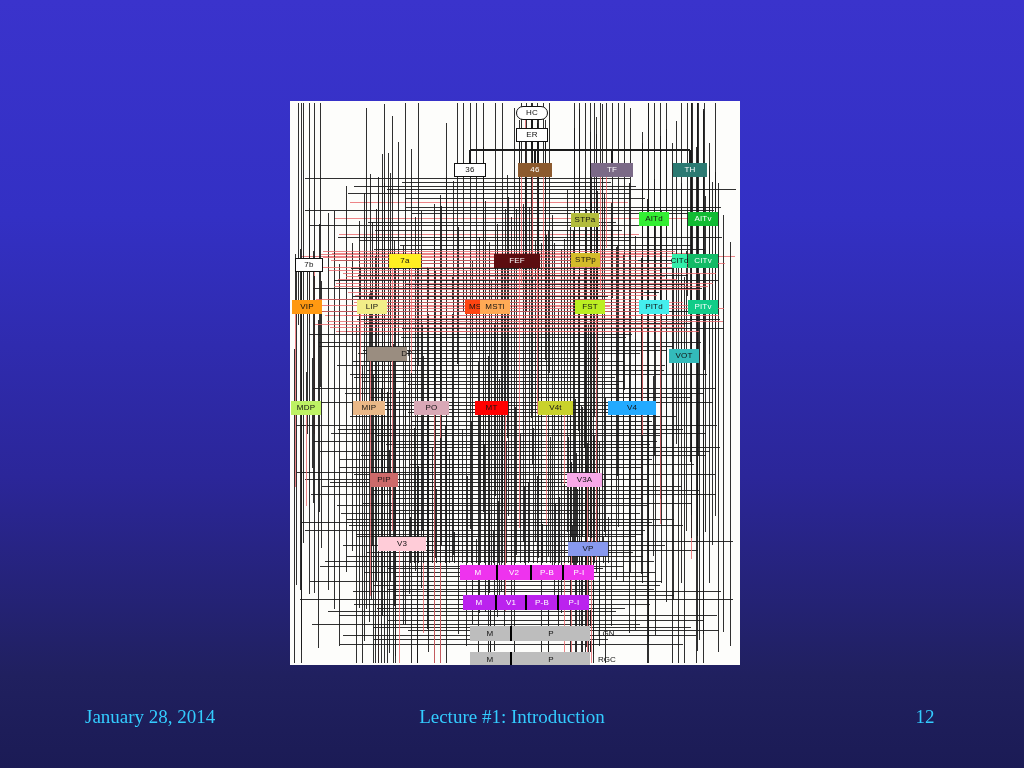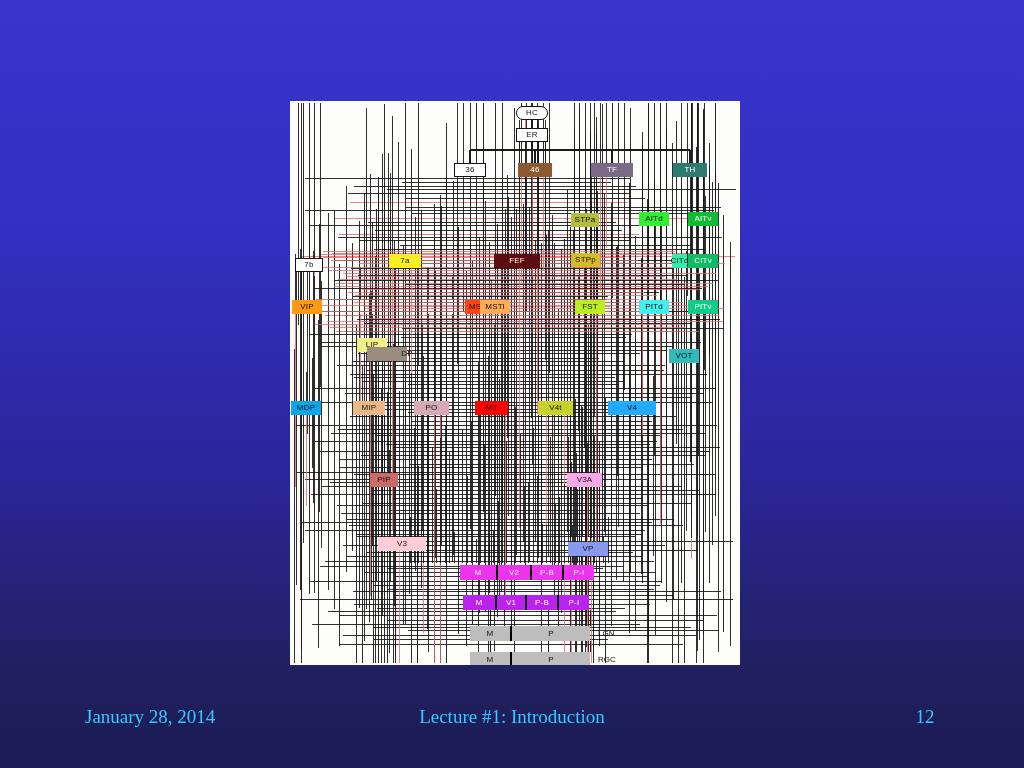--- a/index.html
+++ b/index.html
@@ -773,29 +773,29 @@
       <div class="node" style="left: 281px; top: 112px; width: 28px; height: 14px; background: rgb(178, 188, 61); color: rgb(17, 17, 17);">STPa</div>
       <div class="node" style="left: 349px; top: 111px; width: 30px; height: 14px; background: rgb(51, 238, 51); color: rgb(17, 17, 17);">AITd</div>
       <div class="node" style="left: 398px; top: 111px; width: 30px; height: 14px; background: rgb(17, 187, 51); color: rgb(255, 255, 255);">AITv</div>
       <div class="node outline" style="left: 5px; top: 157px; width: 28px; height: 14px; color: rgb(17, 17, 17);">7b</div>
       <div class="node" style="left: 99px; top: 153px; width: 32px; height: 14px; background: rgb(255, 238, 34); color: rgb(17, 17, 17);">7a</div>
       <div class="node" style="left: 204px; top: 153px; width: 46px; height: 14px; background: rgb(92, 13, 16); color: rgb(255, 255, 255);">FEF</div>
       <div class="node" style="left: 281px; top: 152px; width: 29px; height: 14px; background: rgb(212, 187, 42); color: rgb(17, 17, 17);">STPp</div>
       <div class="node" style="left: 349px; top: 153px; width: 15px; height: 14px; background: rgb(51, 238, 170); color: rgb(17, 17, 17); margin-left: 33px;">CITd</div>
       <div class="node" style="left: 398px; top: 153px; width: 30px; height: 14px; background: rgb(17, 187, 102); color: rgb(255, 255, 255);">CITv</div>
       <div class="node" style="left: 2px; top: 199px; width: 30px; height: 14px; background: rgb(255, 153, 17); color: rgb(17, 17, 17);">VIP</div>
-      <div class="node" style="left: 67px; top: 199px; width: 30px; height: 14px; background: rgb(242, 238, 136); color: rgb(17, 17, 17); margin-top: 38px;">LIP</div>
+      <div class="node" style="left: 67px; top: 199px; width: 30px; height: 14px; background: rgb(242, 238, 136); color: rgb(17, 17, 17);">LIP</div>
       <div class="node" style="left: 135px; top: 199px; width: 30px; height: 14px; background: rgb(255, 68, 17); color: rgb(17, 17, 17); margin-left: 40px;">MSTd</div>
       <div class="node" style="left: 190px; top: 199px; width: 30px; height: 14px; background: rgb(255, 170, 85); color: rgb(17, 17, 17);">MSTl</div>
       <div class="node" style="left: 285px; top: 199px; width: 30px; height: 14px; background: rgb(187, 238, 34); color: rgb(17, 17, 17);">FST</div>
       <div class="node" style="left: 349px; top: 199px; width: 30px; height: 14px; background: rgb(68, 238, 238); color: rgb(17, 17, 17);">PITd</div>
       <div class="node" style="left: 398px; top: 199px; width: 30px; height: 14px; background: rgb(17, 204, 136); color: rgb(255, 255, 255);">PITv</div>
       <div class="node" style="left: 77px; top: 246px; width: 30px; height: 14px; background: rgb(154, 141, 128); color: rgb(17, 17, 17); padding-left: 40px;">DP</div>
       <div class="node" style="left: 379px; top: 248px; width: 30px; height: 14px; background: rgb(51, 187, 187); color: rgb(17, 17, 17);">VOT</div>
-      <div class="node" style="left: 1px; top: 300px; width: 30px; height: 14px; background: #0ea5e9; color: rgb(17, 17, 17);">MDP</div>
+      <div class="node" style="left: 1px; top: 300px; width: 30px; height: 14px; background: #bef264; color: rgb(17, 17, 17);">MDP</div>
       <div class="node" style="left: 63px; top: 300px; width: 32px; height: 14px; background: rgb(234, 184, 135); color: rgb(17, 17, 17);">MIP</div>
       <div class="node" style="left: 124px; top: 300px; width: 35px; height: 14px; background: rgb(217, 168, 182); color: rgb(17, 17, 17);">PO</div>
       <div class="node" style="left: 185px; top: 300px; width: 33px; height: 14px; background: rgb(255, 0, 0); color: rgb(17, 17, 17);">MT</div>
       <div class="node" style="left: 248px; top: 300px; width: 35px; height: 14px; background: rgb(201, 210, 43); color: rgb(17, 17, 17);">V4t</div>
       <div class="node" style="left: 318px; top: 300px; width: 48px; height: 14px; background: rgb(34, 170, 255); color: rgb(17, 17, 17);">V4</div>
       <div class="node" style="left: 80px; top: 372px; width: 28px; height: 14px; background: rgb(204, 106, 106); color: rgb(17, 17, 17);">PIP</div>
       <div class="node" style="left: 277px; top: 372px; width: 35px; height: 14px; background: rgb(247, 168, 232); color: rgb(17, 17, 17);">V3A</div>
       <div class="node" style="left: 88px; top: 436px; width: 48px; height: 14px; background: rgb(255, 204, 216); color: rgb(17, 17, 17);">V3</div>
       <div class="node" style="left: 278px; top: 441px; width: 40px; height: 14px; background: rgb(136, 153, 238); color: rgb(17, 17, 17);">VP</div>
       <div class="strip" style="left: 170px; top: 464px;">

